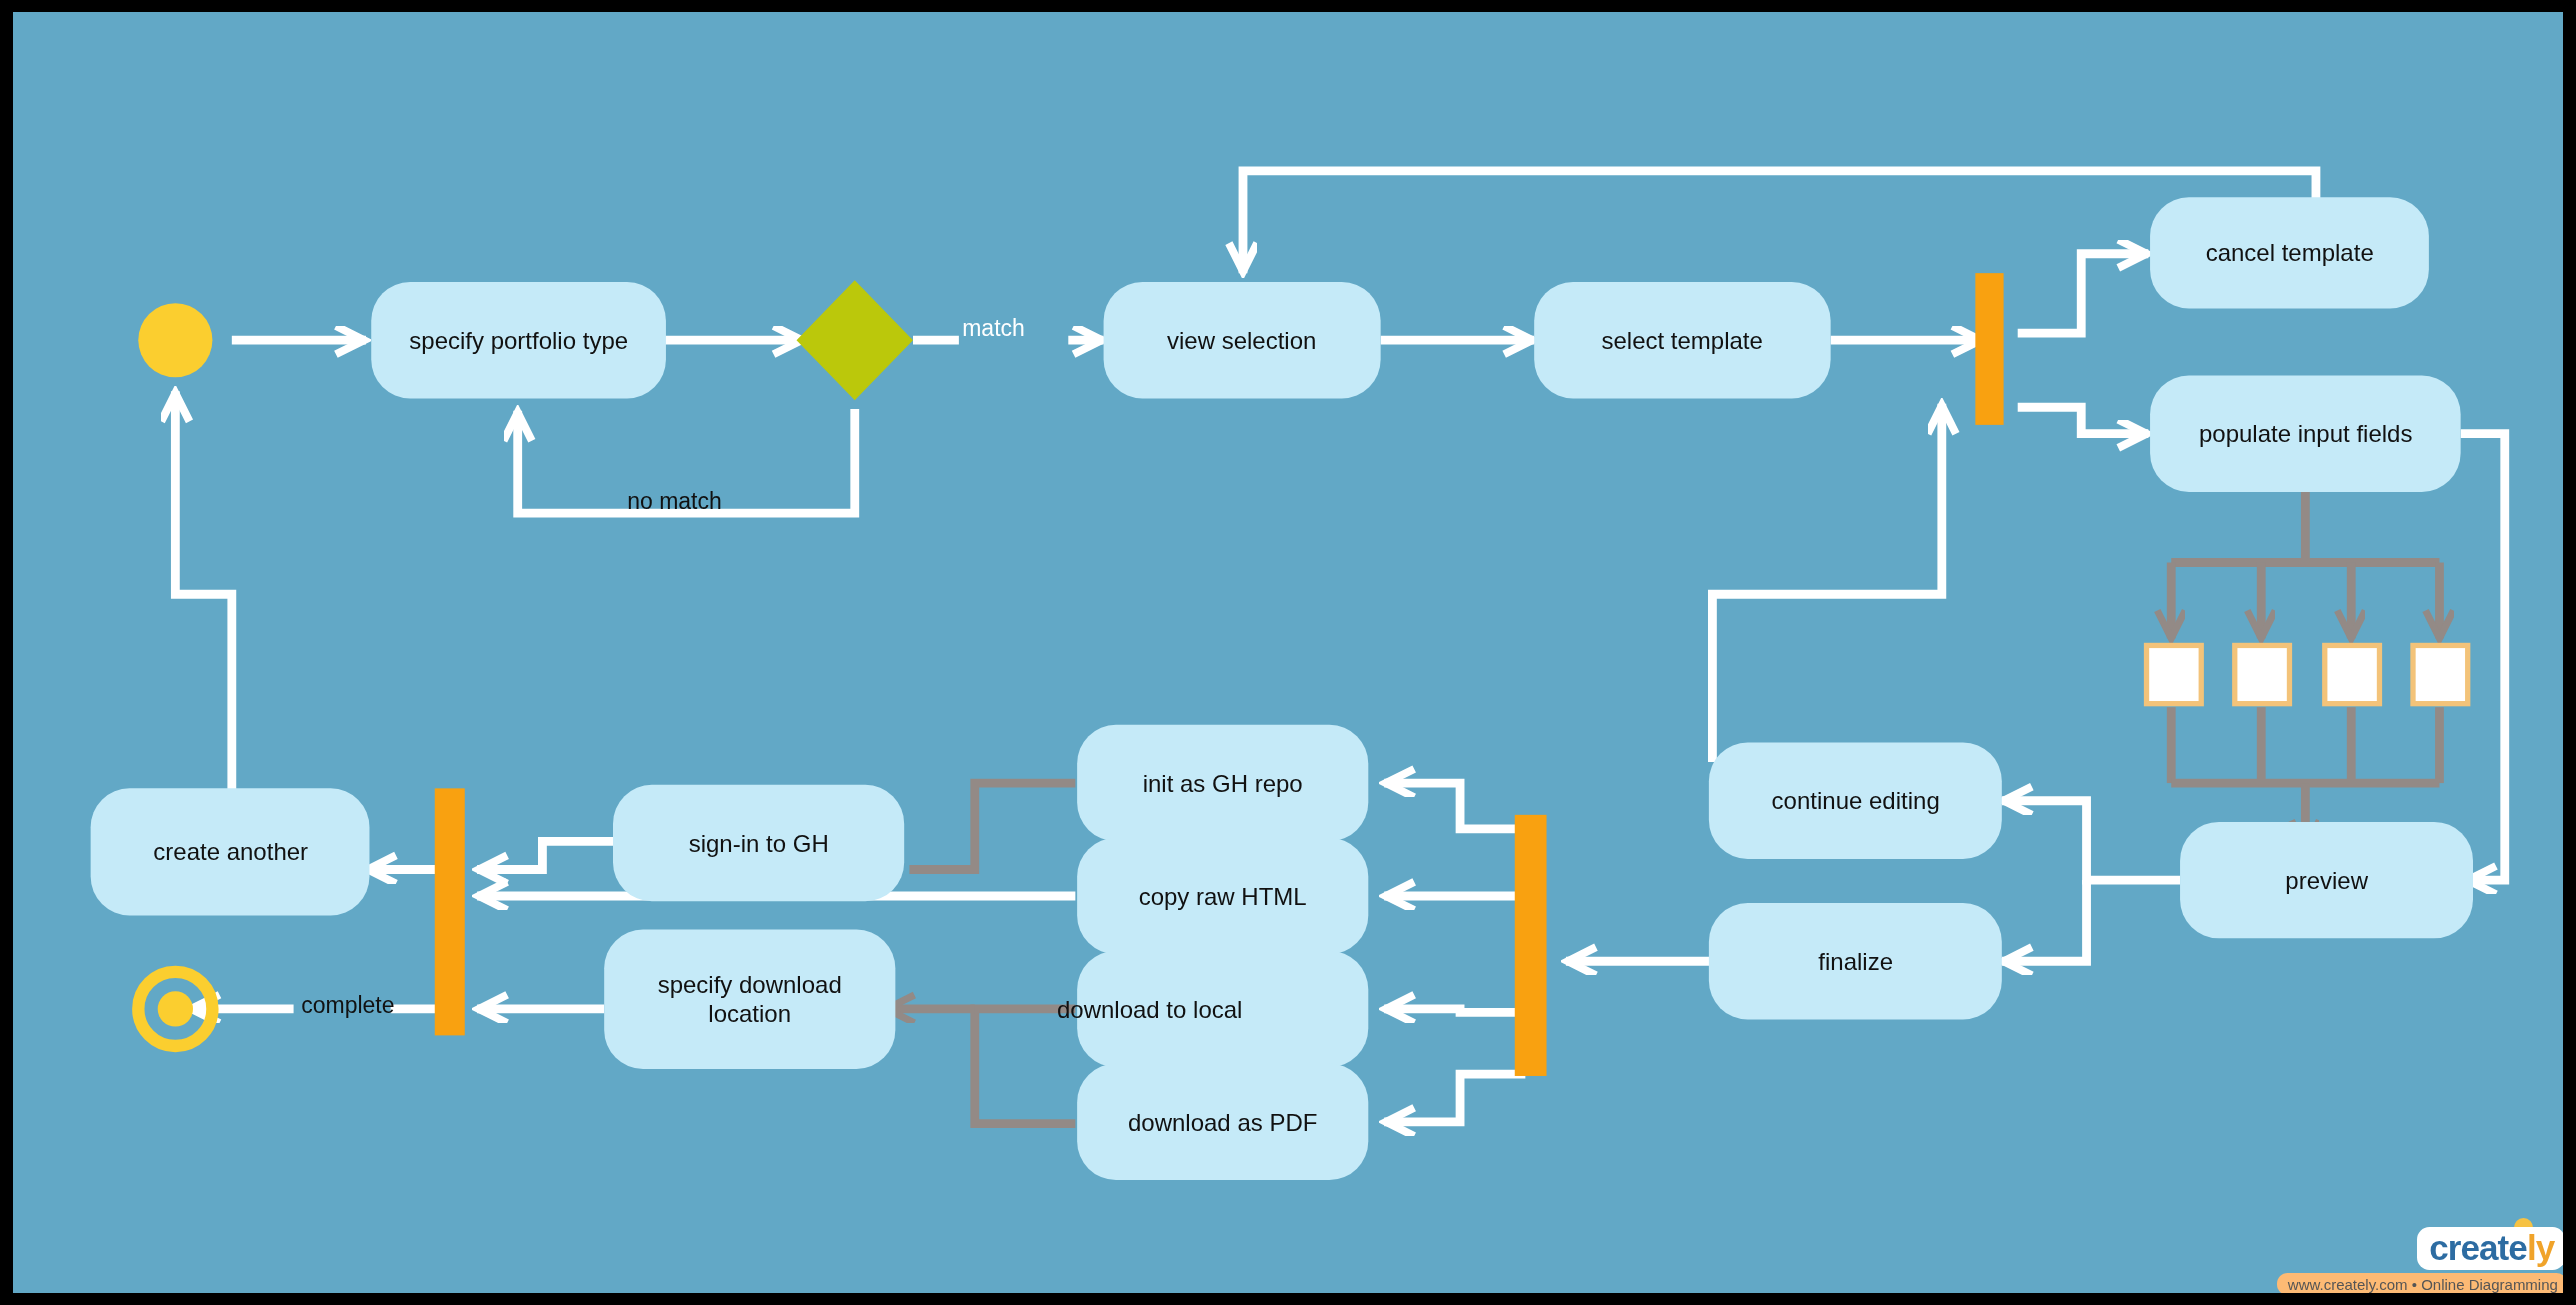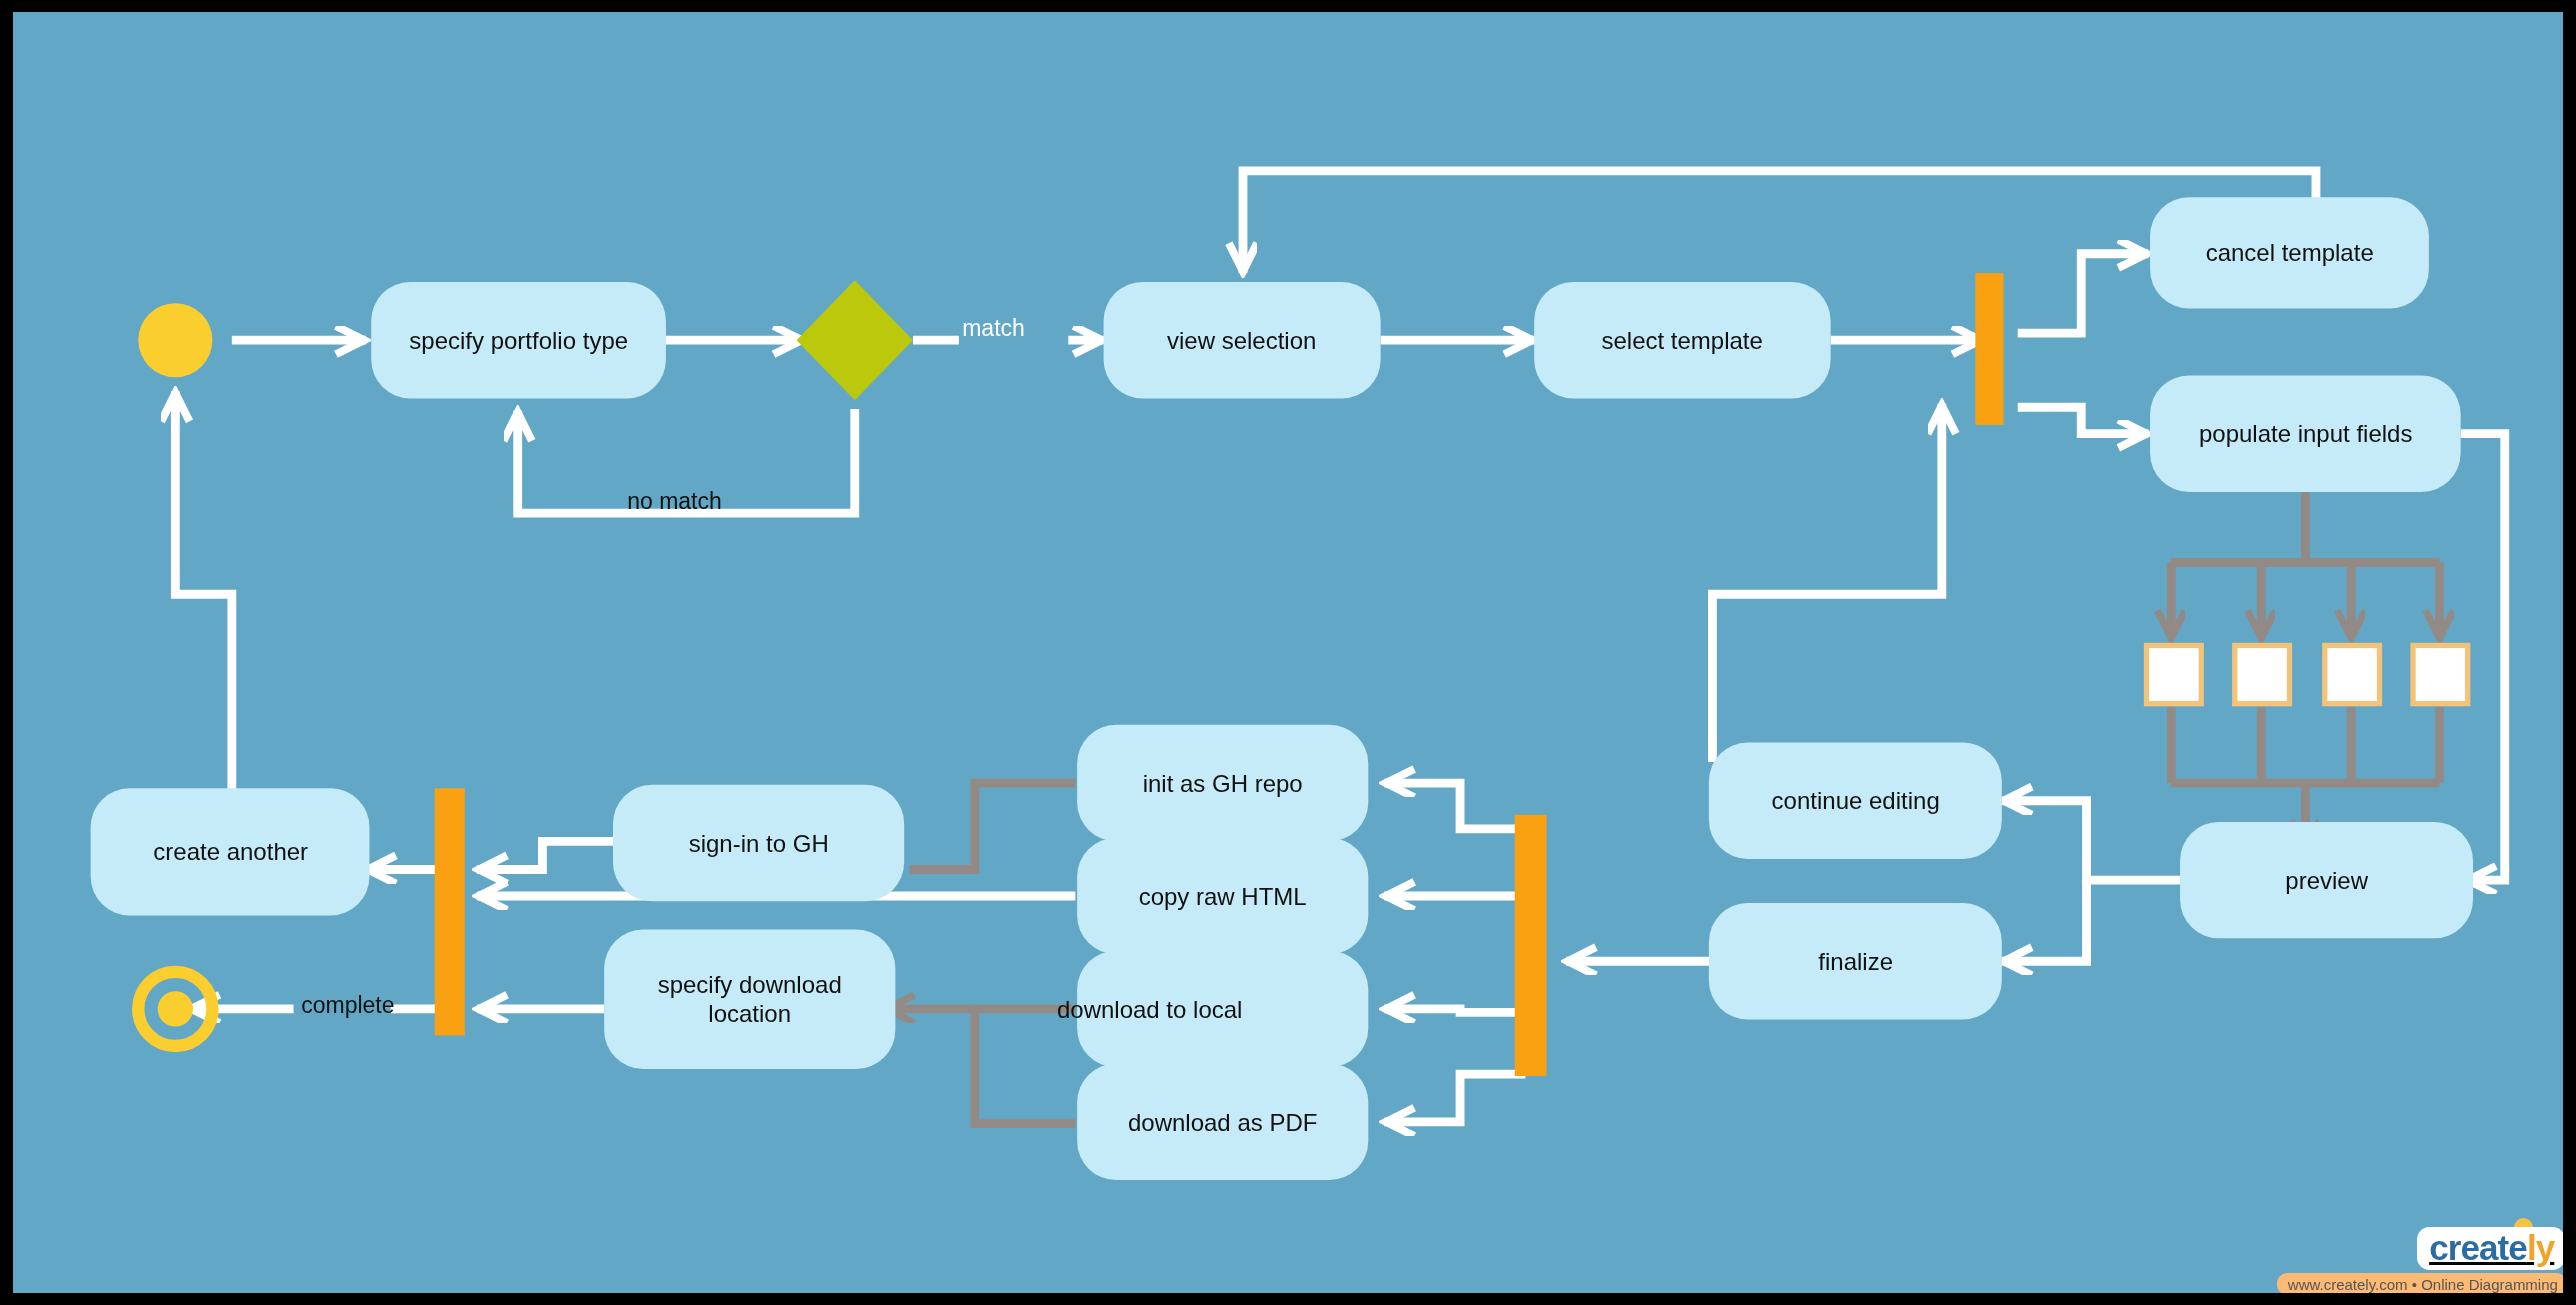--- a/index.html
+++ b/index.html
@@ -14,21 +14,21 @@
   }
   .edge-label{
     position:absolute;color:#ffffff;font-family:"Liberation Sans",sans-serif;
     font-size:23px;white-space:nowrap;
   }
   .edge-label.dark{color:#111;}
   
   #watermark{position:absolute;right:-3.5px;bottom:-1.8px;width:231px;height:85px;}
   #wm-logo{
     position:absolute;right:1.8px;bottom:25px;background:#ffffff;border-radius:12.4px;
-    padding:1.8px 10.6px 1.8px 12.4px;display:flex;align-items:center;text-decoration:underline;
+    padding:1.8px 10.6px 1.8px 12.4px;display:flex;align-items:center;
   }
   #wm-logo .t1{font-size:35px;font-weight:bold;color:#2D6CA2;font-family:"Liberation Sans",sans-serif;letter-spacing:-0.9px;}
   #wm-logo .t2{font-size:35px;font-weight:bold;color:#F0A32A;font-family:"Liberation Sans",sans-serif;letter-spacing:-0.9px;}
   #wm-bulb{position:absolute;right:32px;bottom:48px;width:23px;height:30px;}
   #wm-sub{
     position:absolute;right:0px;bottom:0px;background:#fdba74;border-radius:10.6px;
     padding:2.6px 8.8px 2.6px 10.6px;font-size:15px;color:#555;white-space:nowrap;
     font-family:"Liberation Sans",sans-serif;
   }
 </style>

